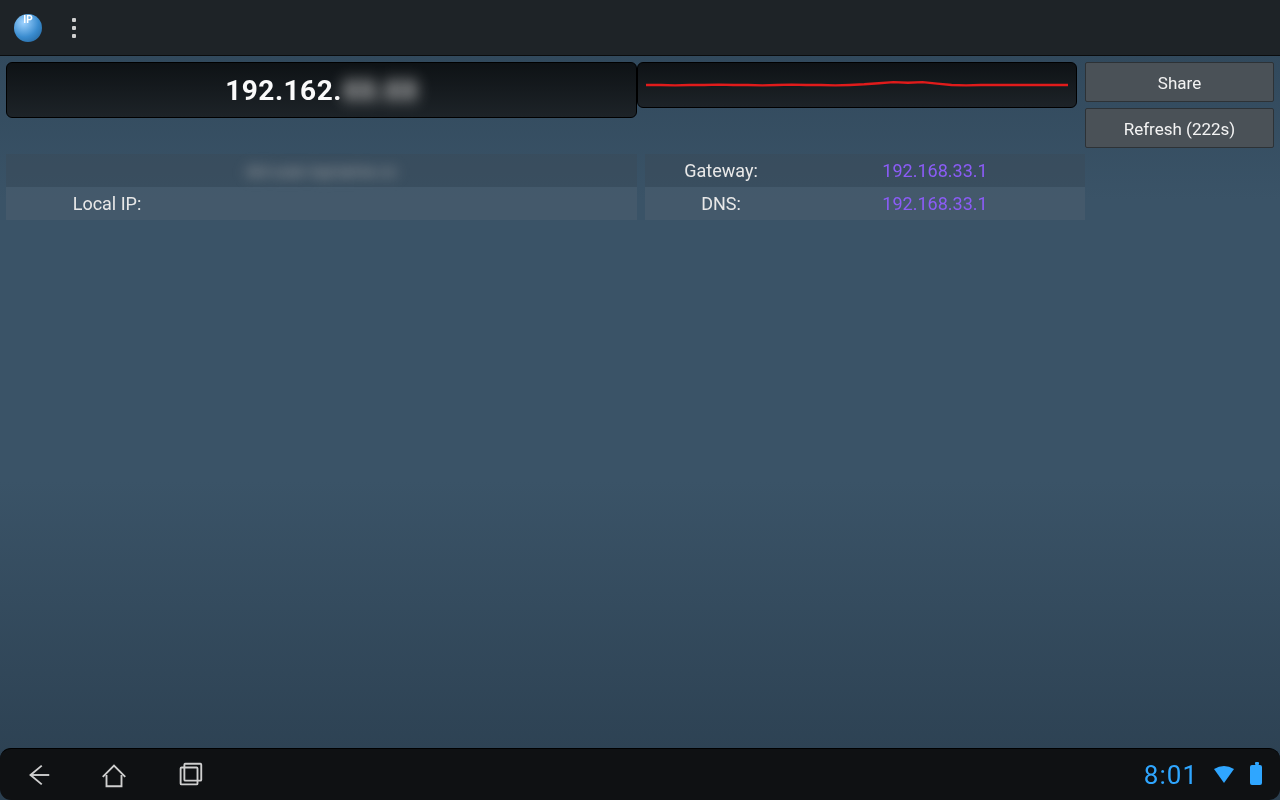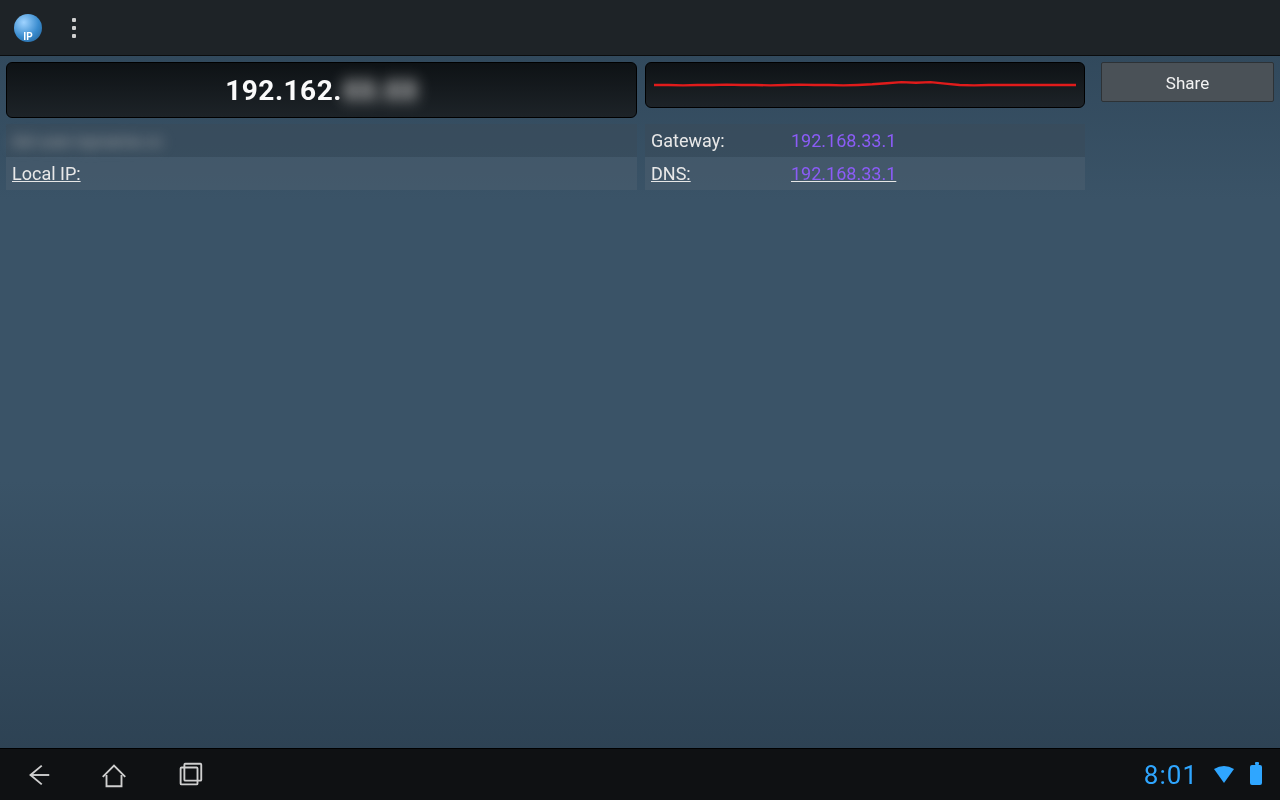--- a/index.html
+++ b/index.html
@@ -17,21 +17,21 @@
     background: #1e2327;
     display: flex;
     align-items: center;
     padding: 0 10px 0 14px;
     gap: 12px;
     border-bottom: 1px solid #0a0c0e;
   }
   .app-icon {
     width: 28px; height: 28px; border-radius: 50%;
     background: radial-gradient(circle at 35% 30%, #9fd3ff, #3a8ccf 55%, #1f5b8f 100%);
-    display: flex; align-items: flex-end; justify-content: center;
+    display: flex; align-items: flex-start; justify-content: center;
     color: #fff; font-size: 10px; font-weight: 700;
   }
   .app-title {
     flex: 1;
     font-size: 20px;
     color: #f0f0f0;
   }
   .overflow {
     width: 40px; height: 40px; display: flex; align-items: center; justify-content: center;
     cursor: pointer;
@@ -44,21 +44,20 @@
   
   .content {
     flex: 1;
     position: relative;
     padding: 6px 6px 0 6px;
   }
 
   .top-row {
     display: grid;
     grid-template-columns: 631px 440px 1fr;
-    gap: 8px;
     align-items: start;
   }
 
   
   .ip-box {
     background: linear-gradient(to bottom, #0e1215, #1d2328);
     border: 1px solid #000;
     border-radius: 6px;
     height: 56px;
     display: flex;
@@ -114,25 +113,26 @@
   
   .info-area {
     margin-top: 6px;
     width: calc(631px + 8px + 440px); 
   }
   .info-row {
     display: grid;
     grid-template-columns: 631px 8px 440px;
     grid-template-areas: "left gap right";
     font-size: 18px;
+    text-align: center;
   }
   .cell-pair { display: grid; grid-template-columns: 190px 1fr; align-items: center; padding: 6px 6px; }
   .cell-left { grid-area: left; }
   .cell-right { grid-area: right; }
-  .row-shade-light { background: rgba(76,95,112,0.55); text-decoration: underline; }
+  .row-shade-light { background: rgba(76,95,112,0.55); }
   .domain-blur {
     color: transparent;
     text-shadow: 0 0 10px #b0b0b0;
     filter: blur(4px);
     font-size: 17px;
   }
   .label { color: #e8e8e8; }
   .val   { color: #8b5cf6; }
 
   
@@ -142,20 +142,21 @@
 
   
   .nav-bar {
     height: 52px;
     background: #0f1113;
     border-top: 1px solid #000;
     display: flex;
     align-items: center;
     padding: 0 18px;
     gap: 36px;
+    border-radius: 11px;
   }
   .nav-btn {
     width: 40px; height: 40px; display: flex; align-items: center; justify-content: center;
     cursor: pointer;
   }
   .nav-btn svg { stroke: #cfcfcf; fill: none; stroke-width: 2; }
   .nav-btn.recent svg { fill: none; stroke: #cfcfcf; }
 
   .status-right {
     margin-left: auto;
@@ -199,20 +200,21 @@
     </div>
 
     <div class="chart-box">
       <svg viewBox="0 0 420 36" preserveAspectRatio="none">
         <polyline id="chart-line" fill="none" stroke="#e01b1b" stroke-width="2.4" points="0.0,18.0 14.5,18.0 29.0,18.4 43.4,18.0 57.9,18.0 72.4,17.6 86.9,18.0 101.4,18.0 115.9,18.4 130.3,18.0 144.8,17.6 159.3,18.0 173.8,18.0 188.3,18.4 202.8,18.0 217.2,17.3 231.7,16.2 246.2,15.1 260.7,15.8 275.2,15.1 289.7,16.6 304.1,18.0 318.6,18.4 333.1,18.0 347.6,18.0 362.1,18.0 376.6,18.0 391.0,18.0 405.5,18.0 420.0,18.0"></polyline>
       </svg>
     </div>
 
     <div class="side-buttons">
       <div class="btn">Share</div>
+      <div class="btn">Refresh (222s)</div>
     </div>
   </div>
 
   <div class="info-area">
 
     <div class="info-row">
       <div class="cell-pair cell-left row1-left">
         <span class="domain-blur" style="grid-column:1/3">dsl-user.ispname.cc</span>
       </div>
       <div></div>

